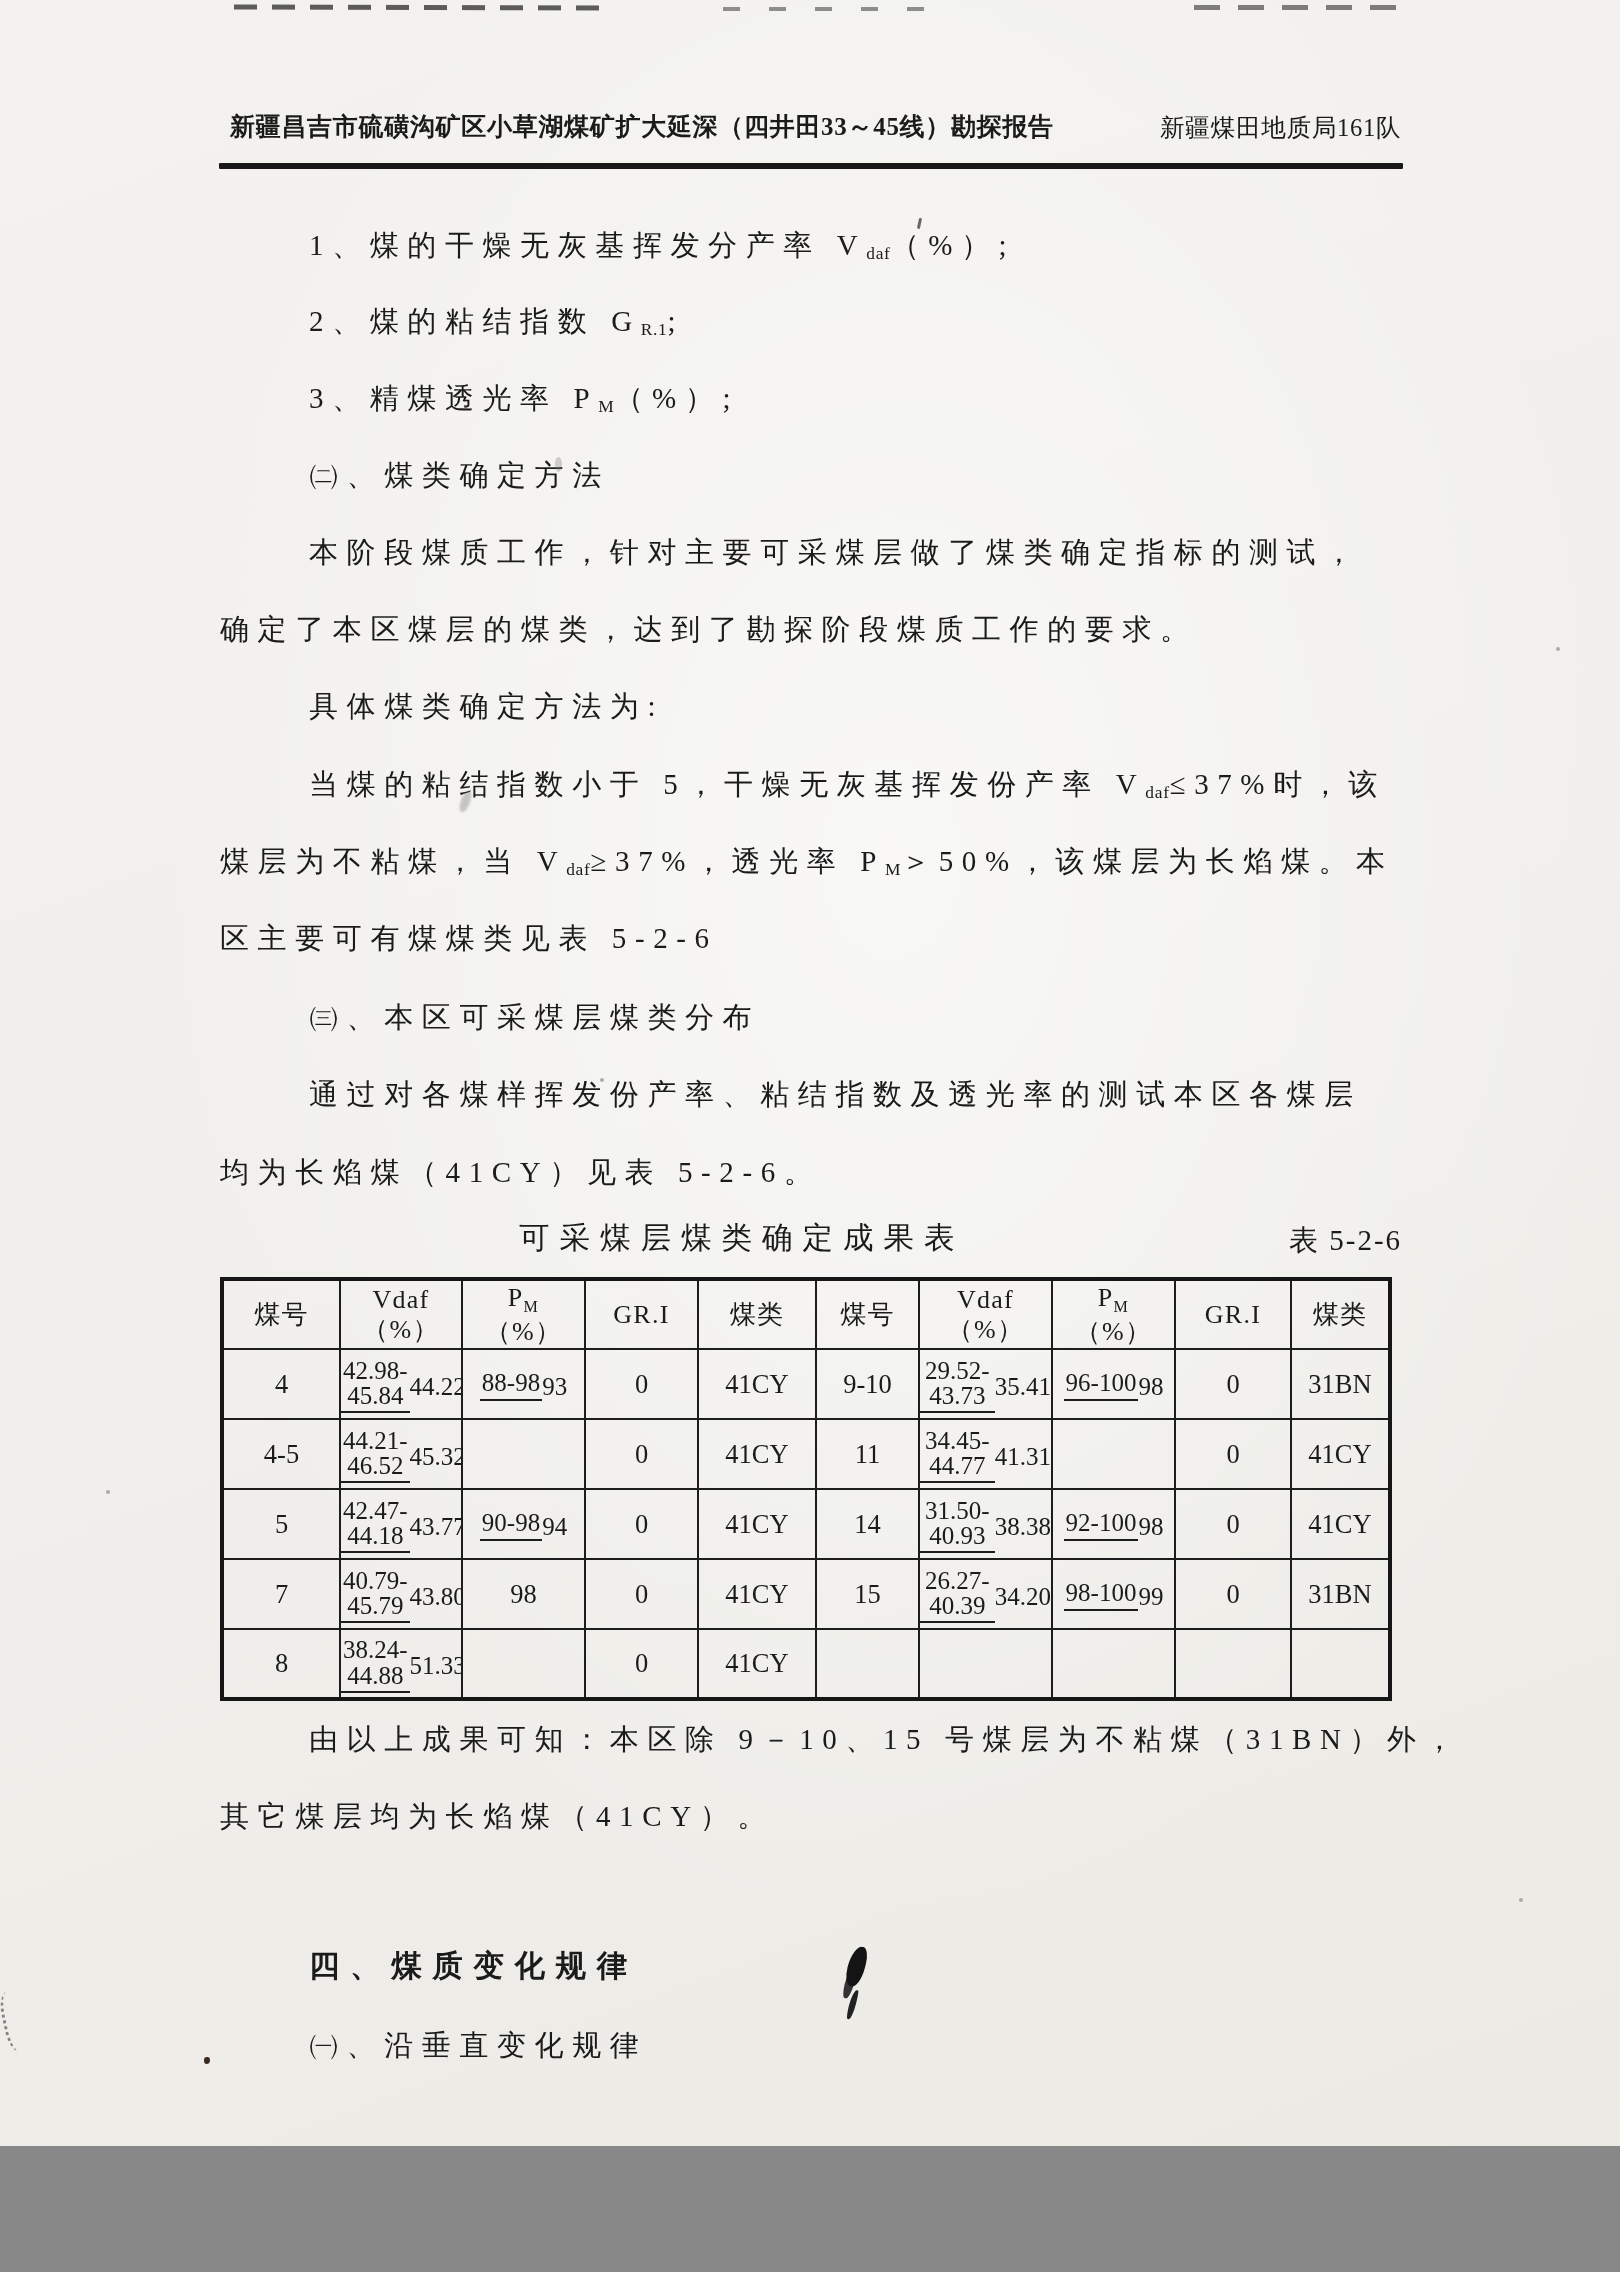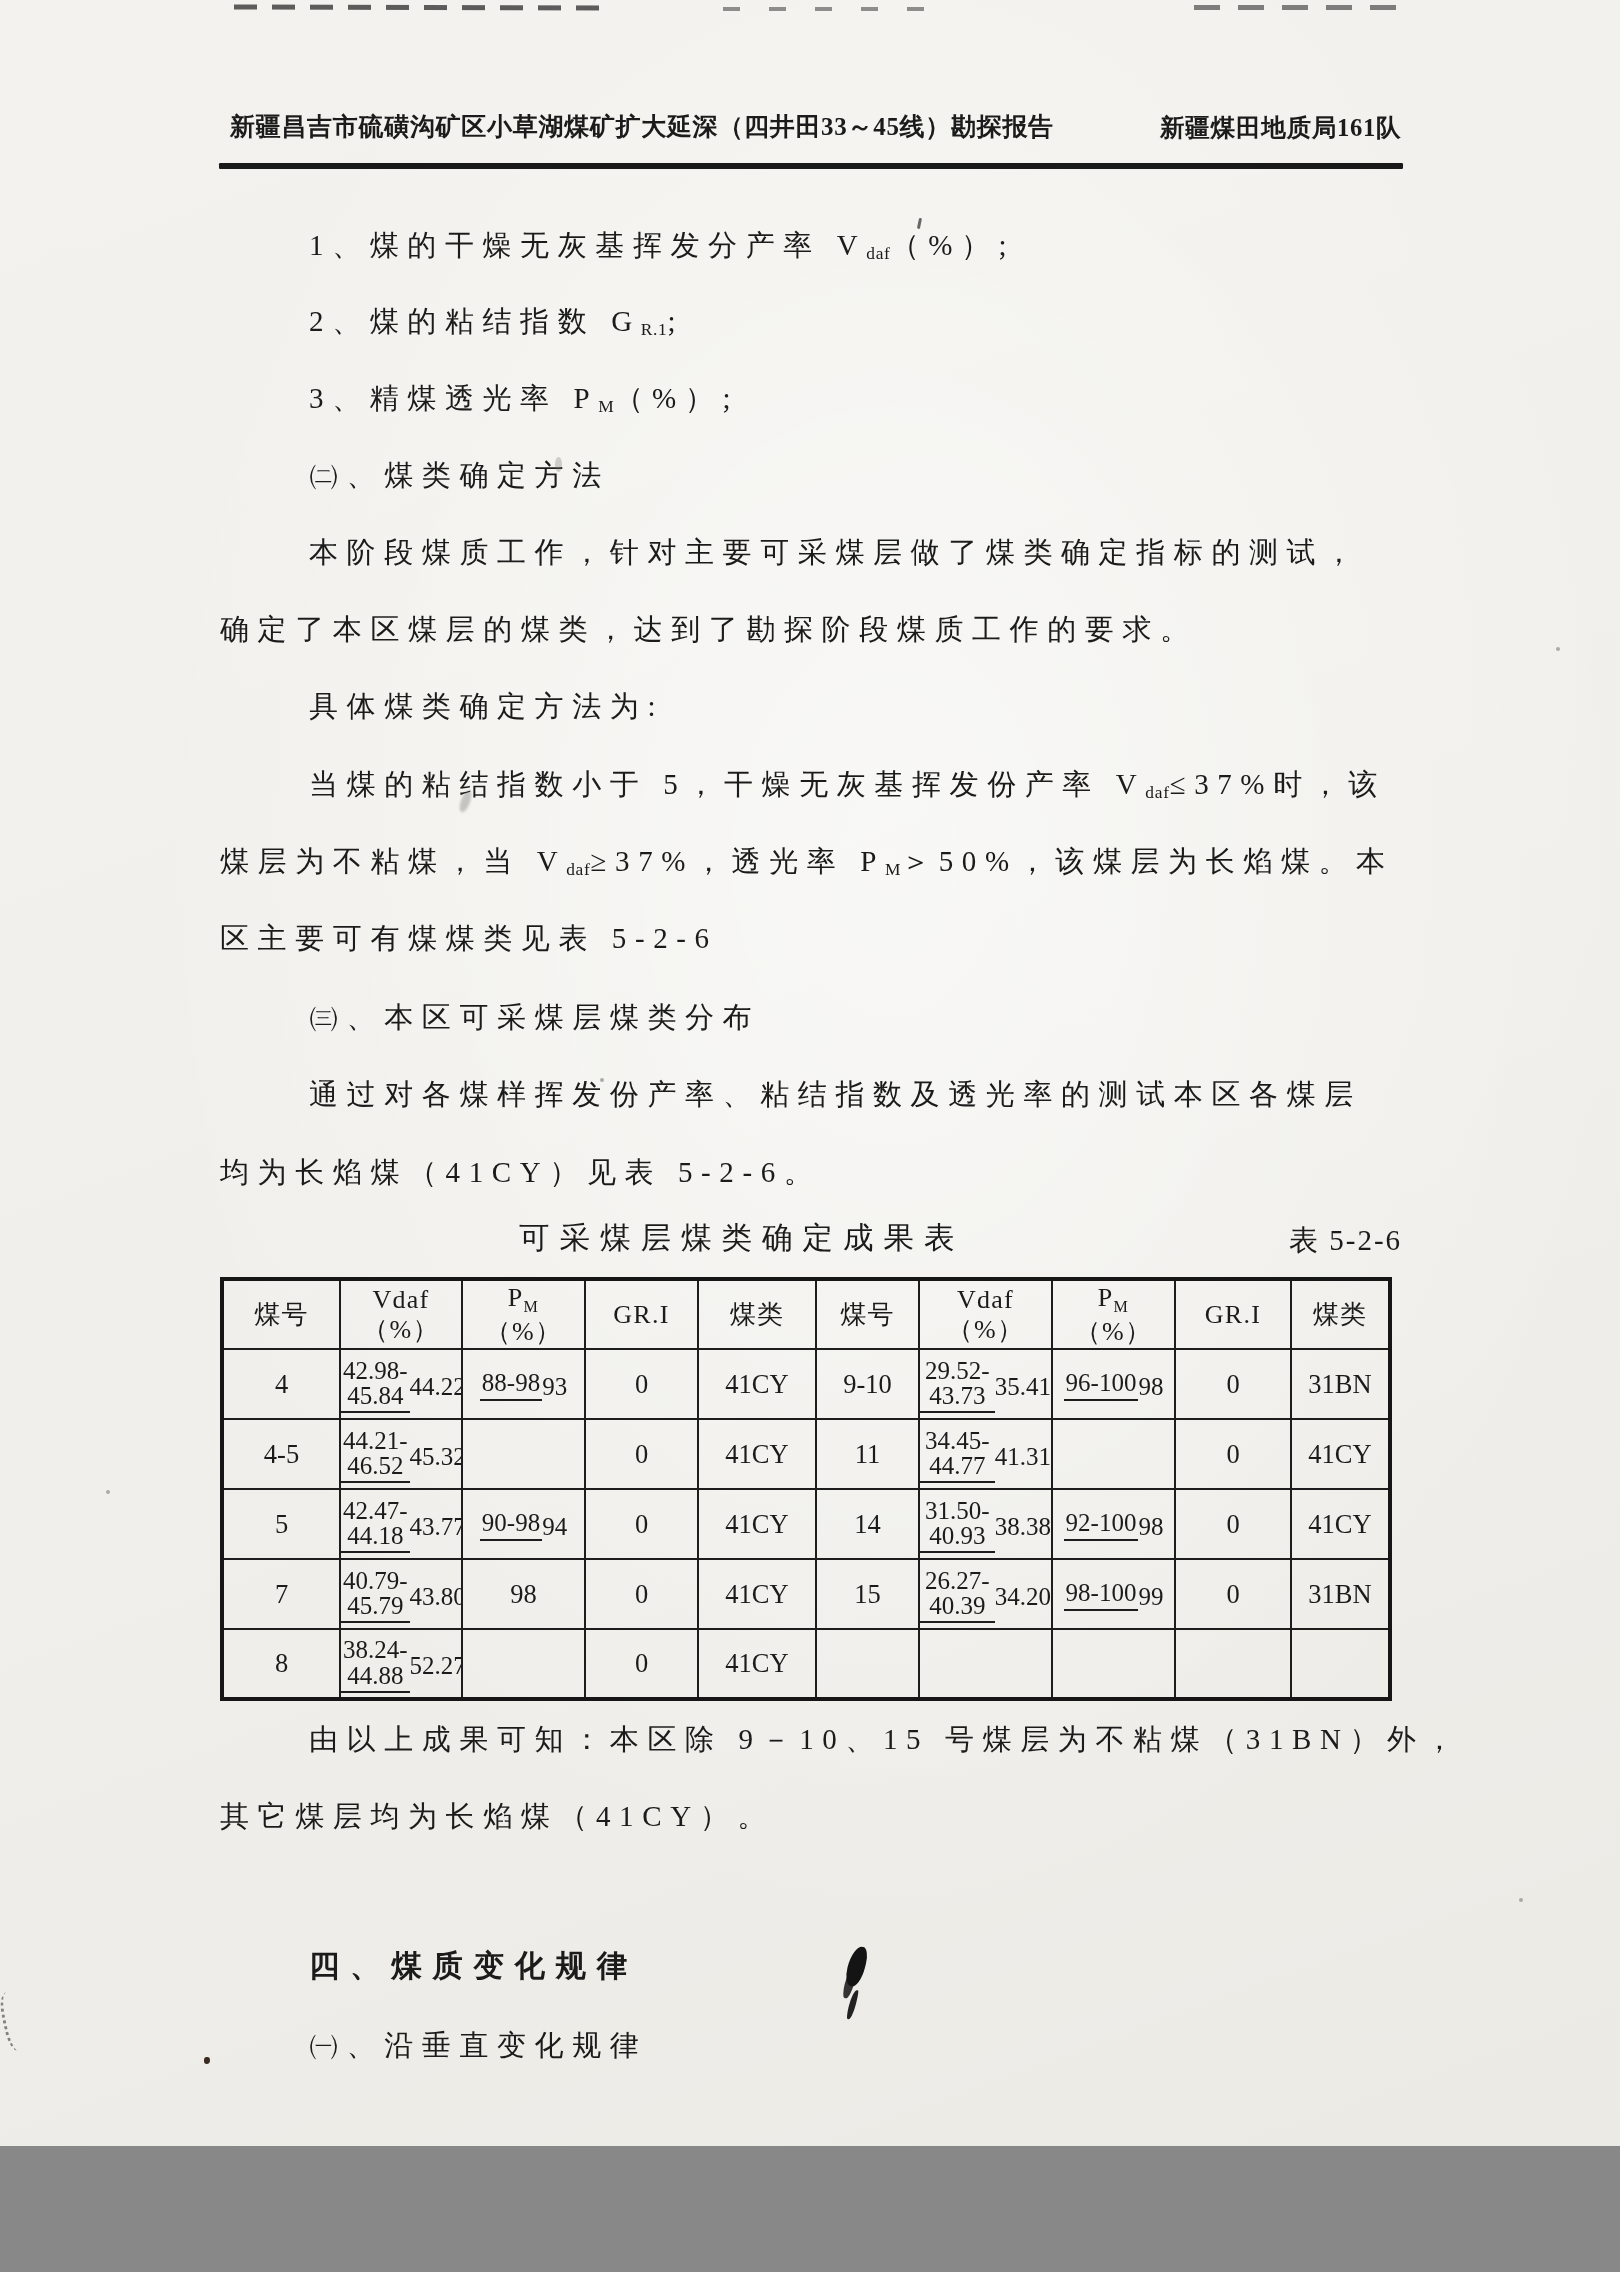--- a/index.html
+++ b/index.html
@@ -10,21 +10,21 @@
     background:
       radial-gradient(ellipse at 55% 40%, rgba(255,255,255,.55) 0%, rgba(255,255,255,0) 60%),
       linear-gradient(160deg,#f3f2ee 0%, #f0efeb 55%, #ebeae5 100%);
     font-family:"Liberation Serif","DejaVu Serif",serif;
     color:#1b1b1b;
     overflow:hidden;
   }
 
   
   .hdr-left  { position:absolute; left:230px; top:110px; font-size:25px; font-weight:bold; letter-spacing:0.7px; white-space:nowrap; }
-  .hdr-right { position:absolute; left:1160px; top:111px; font-size:24.6px; font-weight:bold; letter-spacing:0.7px; white-space:nowrap; }
+  .hdr-right { position:absolute; left:1160px; top:111px; font-size:24.6px; font-weight:normal; letter-spacing:0.7px; white-space:nowrap; }
   .hdr-rule  { position:absolute; left:219px; top:163px; width:1184px; height:6px; background:#191919; border-radius:1.3px; }
 
   
   .line { position:absolute; font-size:29px; letter-spacing:8.6px; line-height:1.15; white-space:nowrap; }
   .line sub { font-size:0.60em; letter-spacing:0.7px; vertical-align:-0.25em; }
   .ln0  { left:309px; top:229px; }
   .ln1  { left:309px; top:305px; }
   .ln2  { left:309px; top:382px; }
   .ln3  { left:309px; top:459px; }
   .ln4  { left:309px; top:536px; }
@@ -234,21 +234,21 @@
               <span class="fr-num">98-100</span>
               <span class="fr-den">99</span>
             </span></td>
           <td>0</td>
           <td>31BN</td>
         </tr>
         <tr>
           <td>8</td>
           <td><span class="frac">
               <span class="fr-num">38.24-44.88</span>
-              <span class="fr-den">52.27</span>
+              <span class="fr-den">51.33</span>
             </span></td>
           <td></td>
           <td>0</td>
           <td>41CY</td>
           <td></td>
           <td></td>
           <td></td>
           <td></td>
           <td></td>
         </tr>

